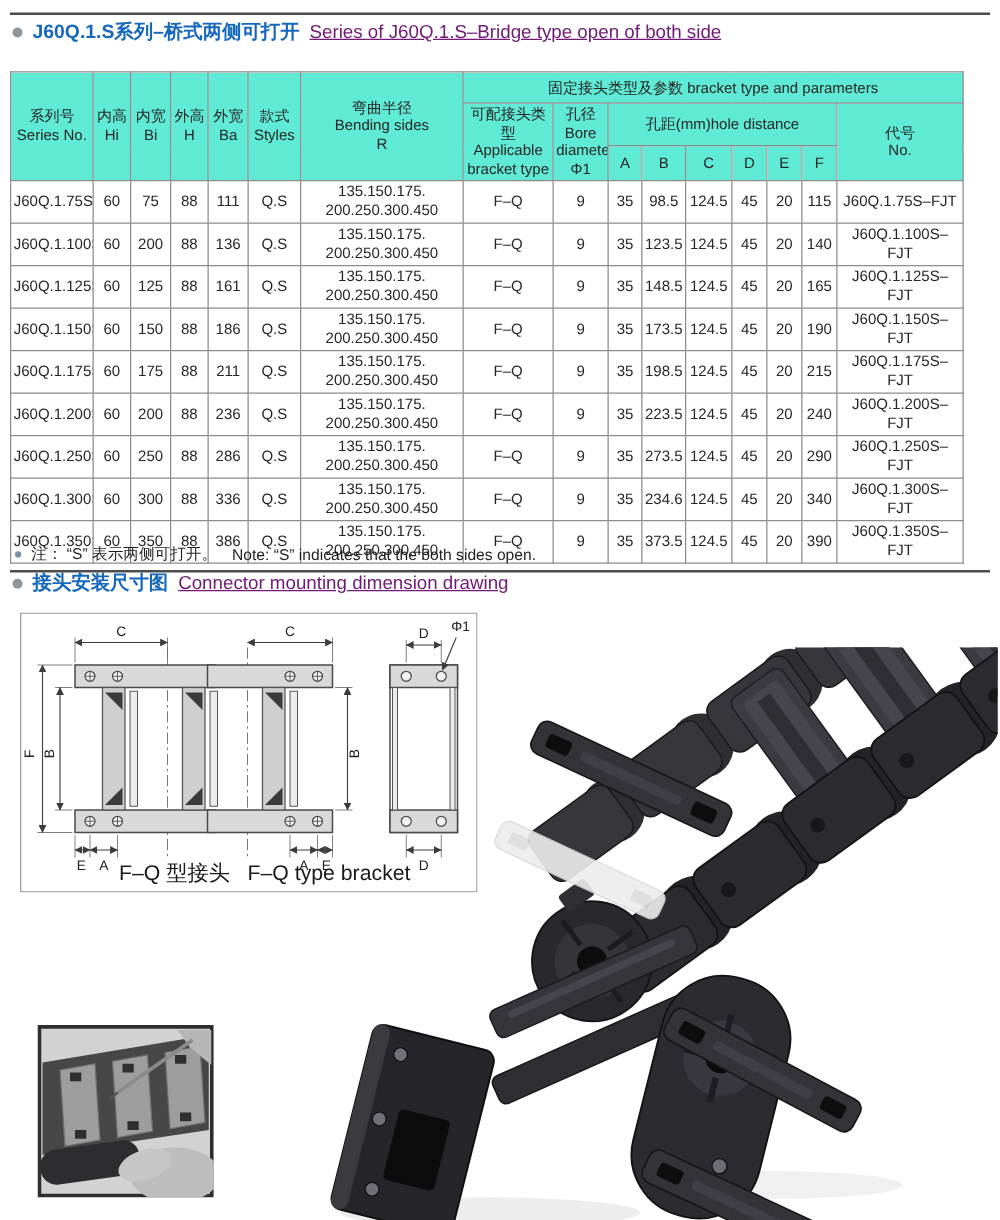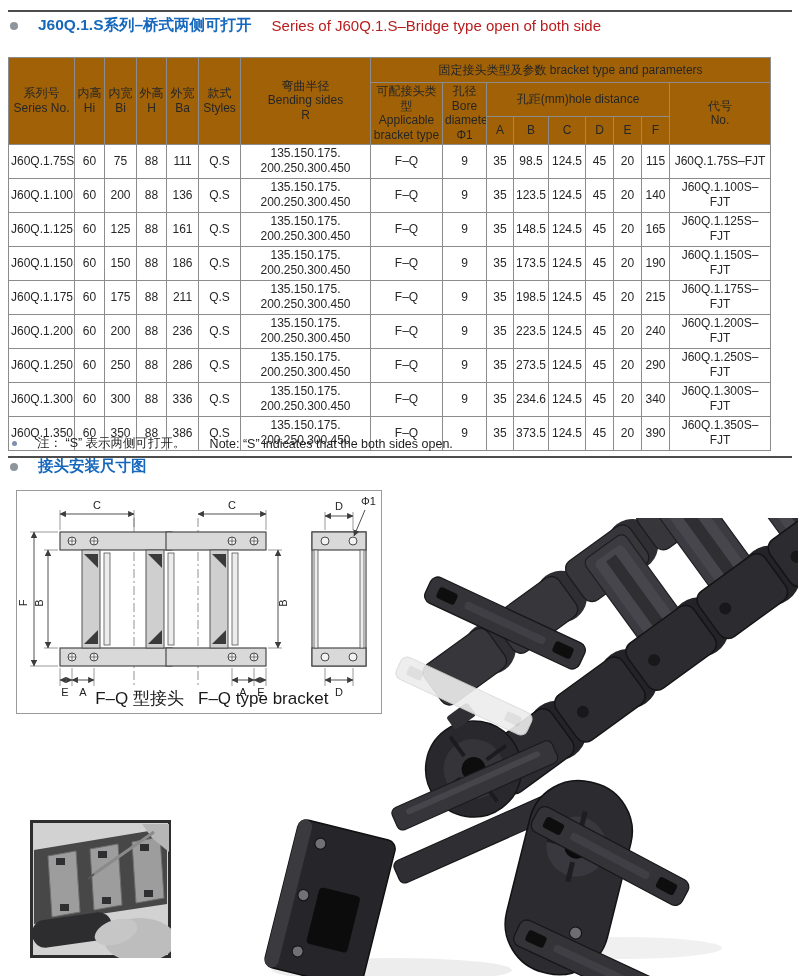--- a/index.html
+++ b/index.html
@@ -3,39 +3,39 @@
 <meta charset="utf-8">
 <style>
   html,body{margin:0;padding:0;}
   body{
     width:800px;height:976px;position:relative;overflow:hidden;
     background:#ffffff;font-family:"Liberation Sans",sans-serif;color:#2a2a2a;
   }
   .rule{position:absolute;left:8px;width:784px;border-top:2px solid #4d4d4d;height:0;}
   #rule-top{top:10px;}
   #rule-mid{top:456px;}
-  .heading{position:absolute;display:flex;align-items:center;gap:20px;white-space:nowrap;}
+  .heading{position:absolute;display:flex;align-items:center;gap:8px;white-space:nowrap;}
   #heading-1{left:10px;top:15px;}
   #heading-2{left:10px;top:456px;}
   .bullet{width:8px;height:8px;border-radius:50%;background:#8e969c;flex:0 0 auto;}
   .h-zh{color:#1668bd;font-weight:bold;font-size:15.5px;}
-  .h-en{color:#b91c1c;font-size:15px;}
-  .note{position:absolute;left:12px;top:435px;display:flex;align-items:center;gap:20px;font-size:12.5px;color:#1e1e1e;white-space:nowrap;}
+  .h-en{color:#701a75;font-size:15px;text-decoration:underline;}
+  .note{position:absolute;left:12px;top:435px;display:flex;align-items:center;gap:8px;font-size:12.5px;color:#1e1e1e;white-space:nowrap;}
   .note .bullet{width:5px;height:5px;background:#7d90a8;}
   .note .n-en{margin-left:4px;}
   table.spec{
     position:absolute;left:8px;top:57px;width:762px;
     border-collapse:collapse;table-layout:fixed;
   }
   table.spec th,table.spec td{
     border:1px solid #8c8c8c;text-align:center;vertical-align:middle;
     font-size:12px;line-height:1.22;padding:1px 2px;color:#262626;
     white-space:pre-line;overflow:hidden;
   }
-  table.spec thead th{background:#a16207;font-weight:normal;}
+  table.spec thead th{background:#5eead4;font-weight:normal;}
   table.spec thead tr:nth-child(1) th.group-h{height:22px;}
   table.spec thead tr:nth-child(2) th{height:26px;}
   table.spec thead tr:nth-child(3) th{height:20px;}
   table.spec tbody td{height:31px;background:#fff;}
   .draw-box{position:absolute;left:16px;top:490px;width:366px;height:224px;}
   .photo-small{position:absolute;left:30px;top:820px;width:141px;height:138px;}
   .photo-big{position:absolute;left:242px;top:518px;width:556px;height:458px;}
   svg{display:block;}
   .dimtxt{font-size:11px;fill:#222;}
   .captxt{font-size:17px;fill:#1a1a1a;}
@@ -289,20 +289,21 @@
   <span class="bullet"></span>
   <span class="n-zh">注： “S” 表示两侧可打开。</span>
   <span class="n-en">Note: “S” indicates that the both sides open.</span>
 </div>
 
 <div class="rule" id="rule-mid"></div>
 
 <div class="heading" id="heading-2">
   <span class="bullet"></span>
   <span class="h-zh">接头安装尺寸图</span>
+  <span class="h-en">Connector mounting dimension drawing</span>
 </div>
 
 <div class="draw-box">
 <svg width="366" height="224" viewBox="0 0 366 224">
   <defs>
     <marker id="arr" viewBox="0 0 8 8" refX="7.5" refY="4" markerWidth="7" markerHeight="7" orient="auto-start-reverse">
       <path d="M0,0 L8,4 L0,8 z" fill="#3c3c3c"></path>
     </marker>
   </defs>
   <rect x="0.5" y="0.5" width="365" height="223" fill="#ffffff" stroke="#9a9a9a"></rect>

